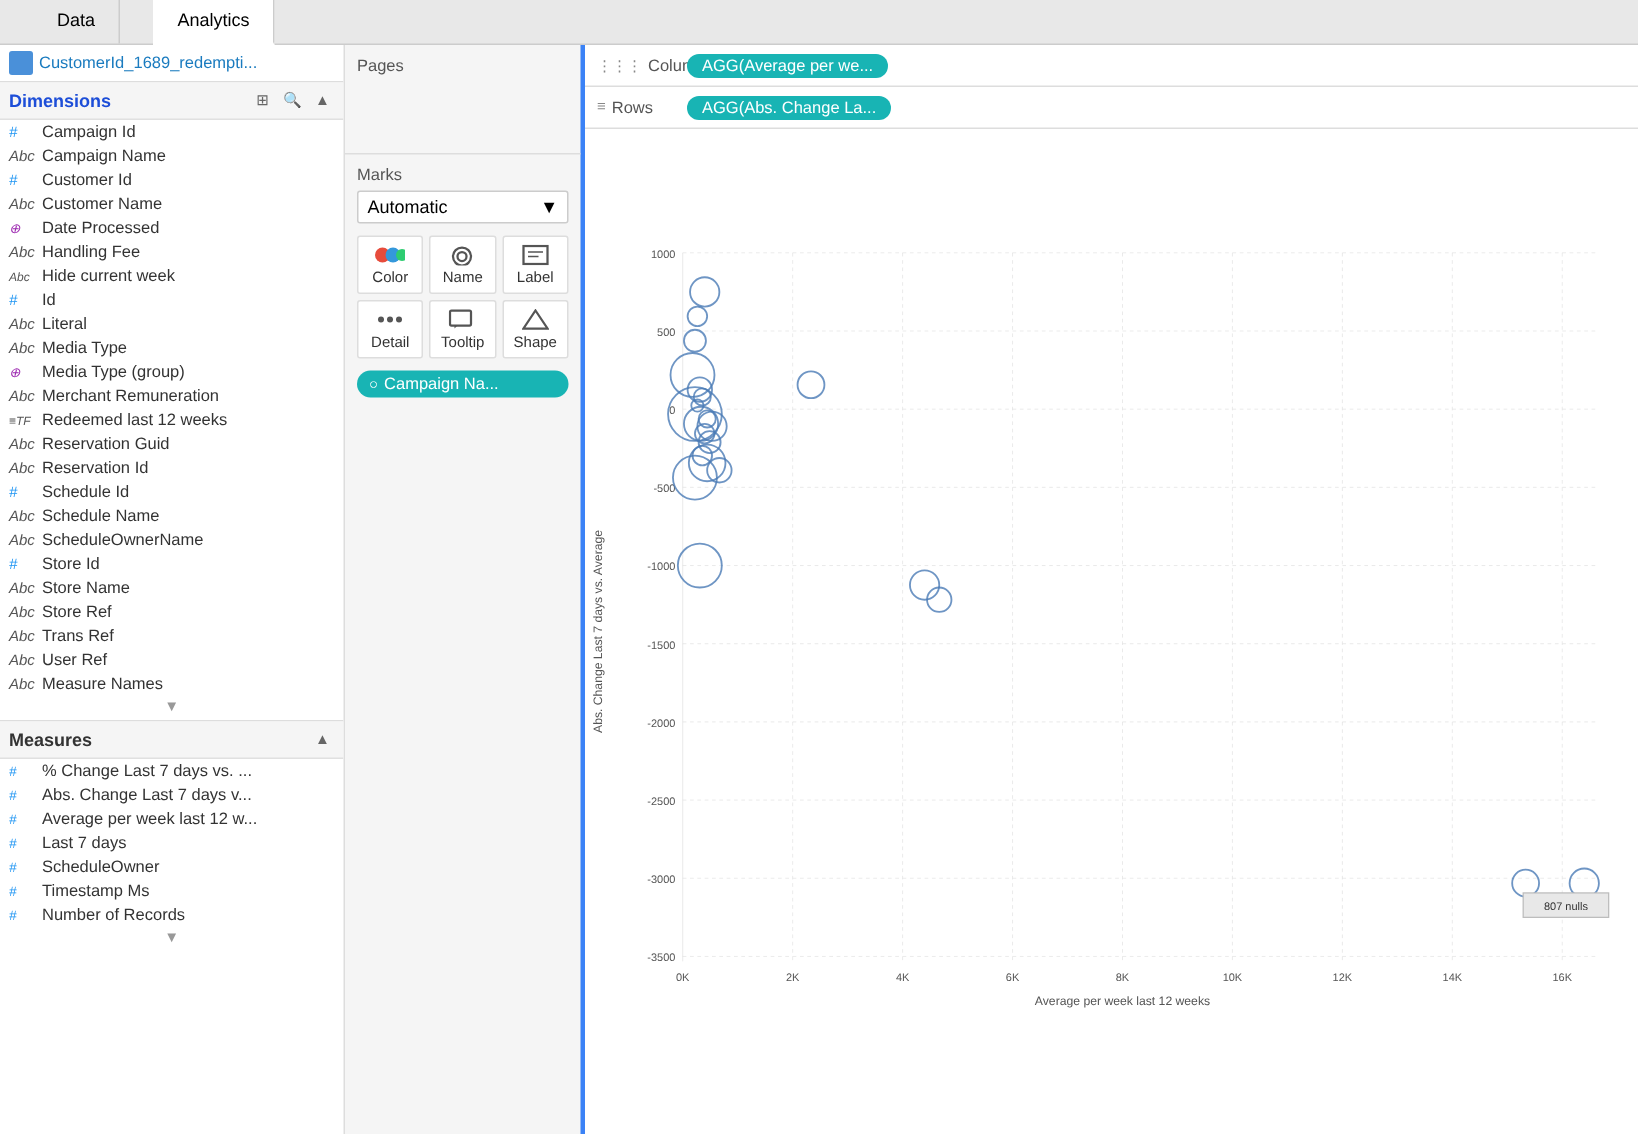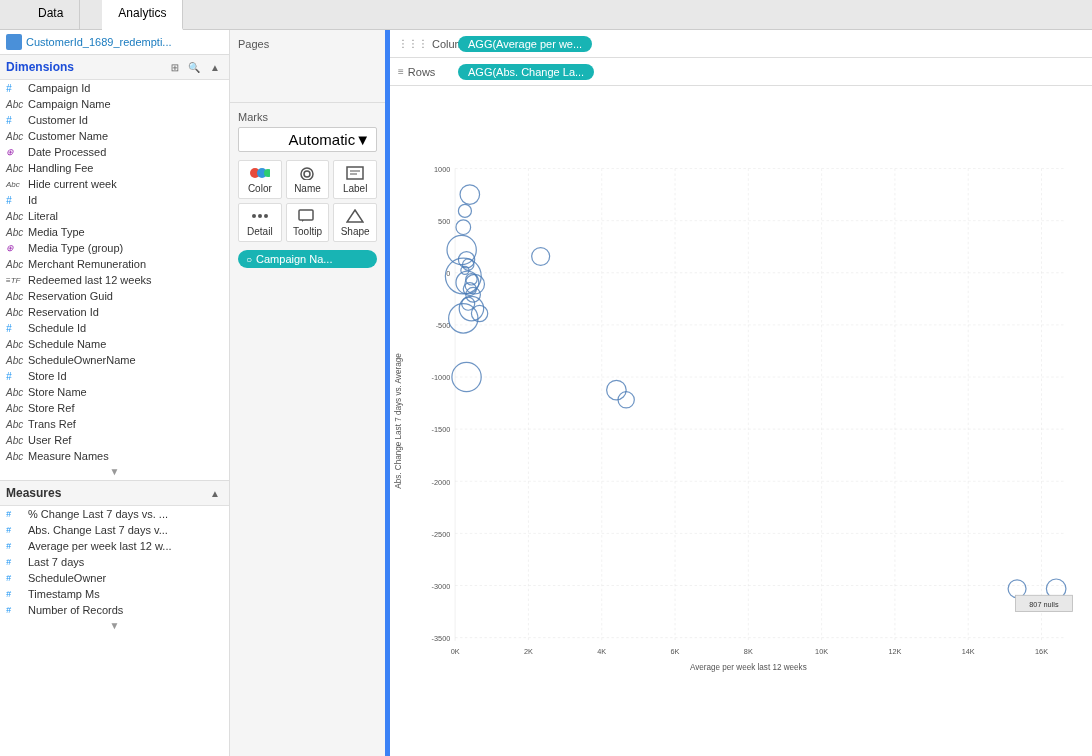--- a/index.html
+++ b/index.html
@@ -34,31 +34,31 @@
     .dim-type.special { color: #e65100; font-size: 9px; }
     .dim-name { font-size: 11px; color: #333; }
     
     .measures-section { border-top: 1px solid #ddd; }
     
     .dim-scroll { overflow-y: auto; flex: 1; }
     .dim-scroll::-webkit-scrollbar { width: 8px; }
     .dim-scroll::-webkit-scrollbar-thumb { background: #bbb; border-radius: 4px; }
     
     
-    .middle-panel { width: 160px; background: #f5f5f5; border-right: 5px solid #3b82f6; display: flex; flex-direction: column; }
+    .middle-panel { width: 160px; background: #f5f5f5; border-right: 3px solid #3b82f6; display: flex; flex-direction: column; }
     
     .pages-section { padding: 8px; border-bottom: 1px solid #ddd; }
     .panel-label { font-size: 11px; color: #555; margin-bottom: 4px; }
     .pages-content { height: 40px; }
     
     .filters-section { padding: 8px; border-bottom: 1px solid #ddd; }
     .filters-content { height: 50px; background: #fff; border: 1px solid #ddd; }
     
     .marks-section { padding: 8px; flex: 1; }
-    .marks-dropdown { display: flex; align-items: center; justify-content: flex-end; padding: 3px 6px; background: #fff; border: 1px solid #ccc; border-radius: 2px; margin-bottom: 8px; font-size: 15px; cursor: pointer; }
+    .marks-dropdown { display: flex; align-items: center; justify-content: space-between; padding: 3px 6px; background: #fff; border: 1px solid #ccc; border-radius: 2px; margin-bottom: 8px; font-size: 12px; cursor: pointer; }
     
     .marks-grid { display: grid; grid-template-columns: 1fr 1fr 1fr; gap: 4px; margin-bottom: 8px; }
     .mark-btn { display: flex; flex-direction: column; align-items: center; padding: 4px; background: #fff; border: 1px solid #ddd; border-radius: 2px; cursor: pointer; font-size: 10px; color: #333; }
     .mark-icon { width: 20px; height: 16px; display: flex; align-items: center; justify-content: center; margin-bottom: 2px; }
     
     .campaign-pill { display: flex; align-items: center; background: #18b4b4; color: #fff; border-radius: 10px; padding: 3px 8px; font-size: 11px; cursor: pointer; }
     .campaign-pill-icon { margin-right: 4px; font-size: 10px; }
     
     
     .right-panel { flex: 1; display: flex; flex-direction: column; background: #fff; }

